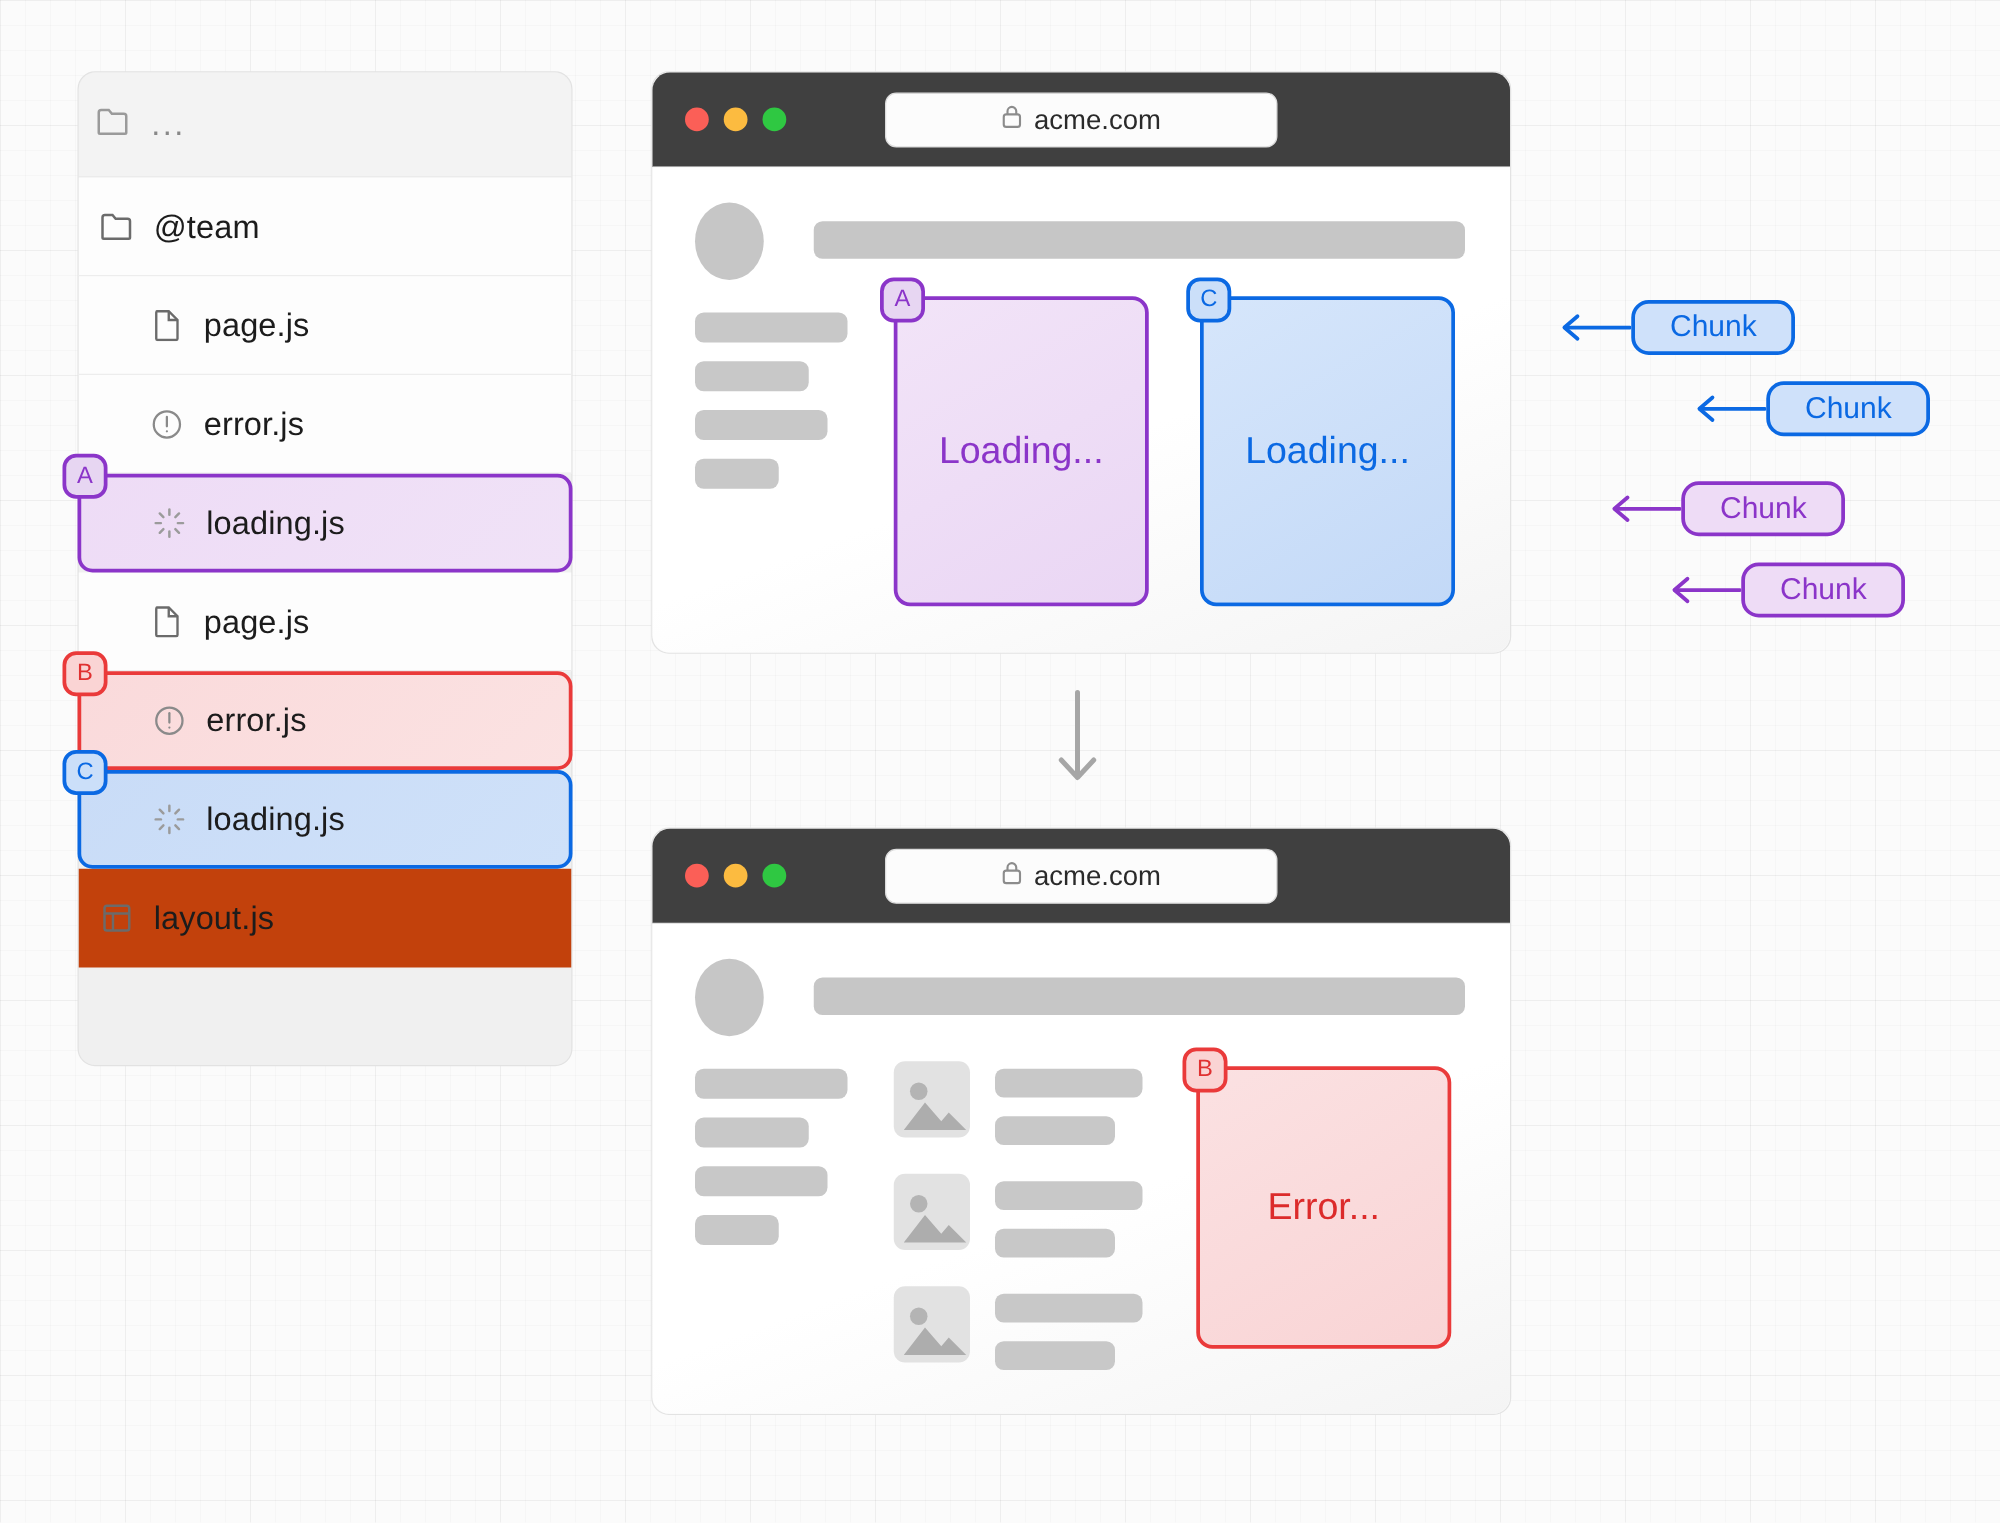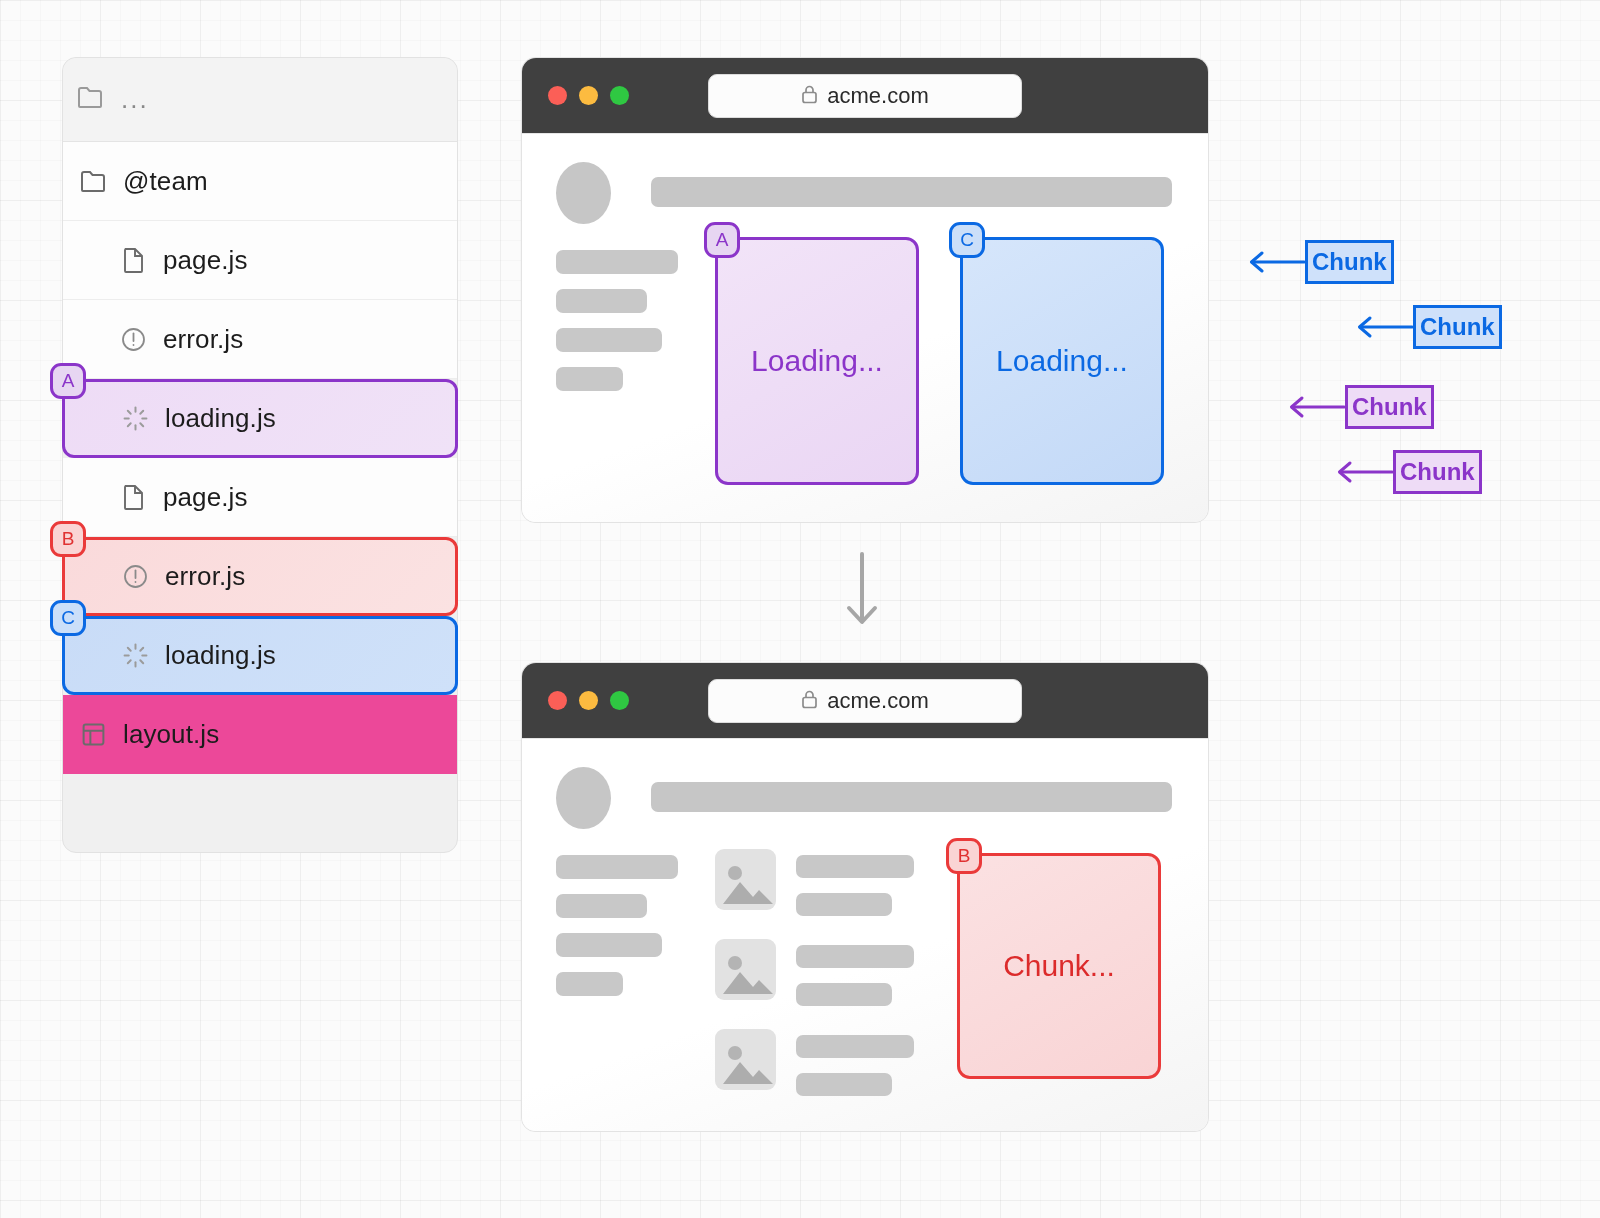--- a/index.html
+++ b/index.html
@@ -48,21 +48,21 @@
     position: relative;
   }
   .ft-row {
     height: 79px;
     display: flex;
     align-items: center;
     background: #fdfdfd;
     border-bottom: 1px solid #ededed;
     position: relative;
   }
-  .ft-row.muted { background: #ec4899; border-bottom: none; }
+  .ft-row.muted { background: #c2410c; border-bottom: none; }
   .ft-row .icon-slot {
     width: 60px;
     display: flex;
     justify-content: center;
     align-items: center;
     flex: none;
   }
   .ft-row .icon-slot.indent { margin-left: 40px; }
   .ft-label {
     font-size: 26px;
@@ -222,28 +222,27 @@
     width: 61px; height: 61px;
     border-radius: 9px;
     background: #e2e2e2;
     overflow: hidden;
   }
 
   
   .chunk {
     position: absolute;
     height: 44px;
-    padding: 0 4px;
-    border-radius: 0;
+    padding: 0 28px;
+    border-radius: 14px;
     border: 3px solid;
     display: flex;
     align-items: center;
     justify-content: center;
     font-size: 24px;
-    font-weight: bold;
   }
   .chunk-blue   { border-color: #0b69e3; background: #cfe1fa; color: #0b69e3; }
   .chunk-purple { border-color: #8b35c9; background: #eedcf6; color: #8b35c9; }
 
   .chunk-arrow { position: absolute; }
 
   .down-arrow { position: absolute; left: 840px; top: 552px; }
 </style>
 </head>
 <body>
@@ -452,21 +451,21 @@
               <circle cx="20" cy="24" r="7" fill="#b4b4b4"></circle>
               <path d="M8 55 L25 33 L38 48 L44 41 L58 55 Z" fill="#adadad"></path>
             </svg></div>
           <div class="sk" style="position: absolute; left: 274px; top: 296px; width: 118px; height: 23px;"></div>
           <div class="sk" style="position: absolute; left: 274px; top: 334px; width: 96px; height: 23px;"></div>
         </div>
       </div>
 
     <div class="state-card card-red" style="left:435px; top:114px; width:204px; height:226px;">
       <span class="badge badge-red" style="left:-14px; top:-18px;">B</span>
-      <span>Chunk...</span>
+      <span>Error...</span>
     </div>
   </div>
 </div>
 
 <div id="chunk-layer">
     <div class="chunk-arrow" style="left: 1248px; top: 250px;"><svg width="57" height="24" viewBox="0 0 57 24" fill="none" stroke="#0b69e3" stroke-width="3" stroke-linecap="round" stroke-linejoin="round">
         <path d="M56 12 H4"></path>
         <path d="M14 3 L3.5 12 L14 21"></path>
       </svg></div>
     <div class="chunk chunk-blue" style="left: 1305px; top: 240px;">

